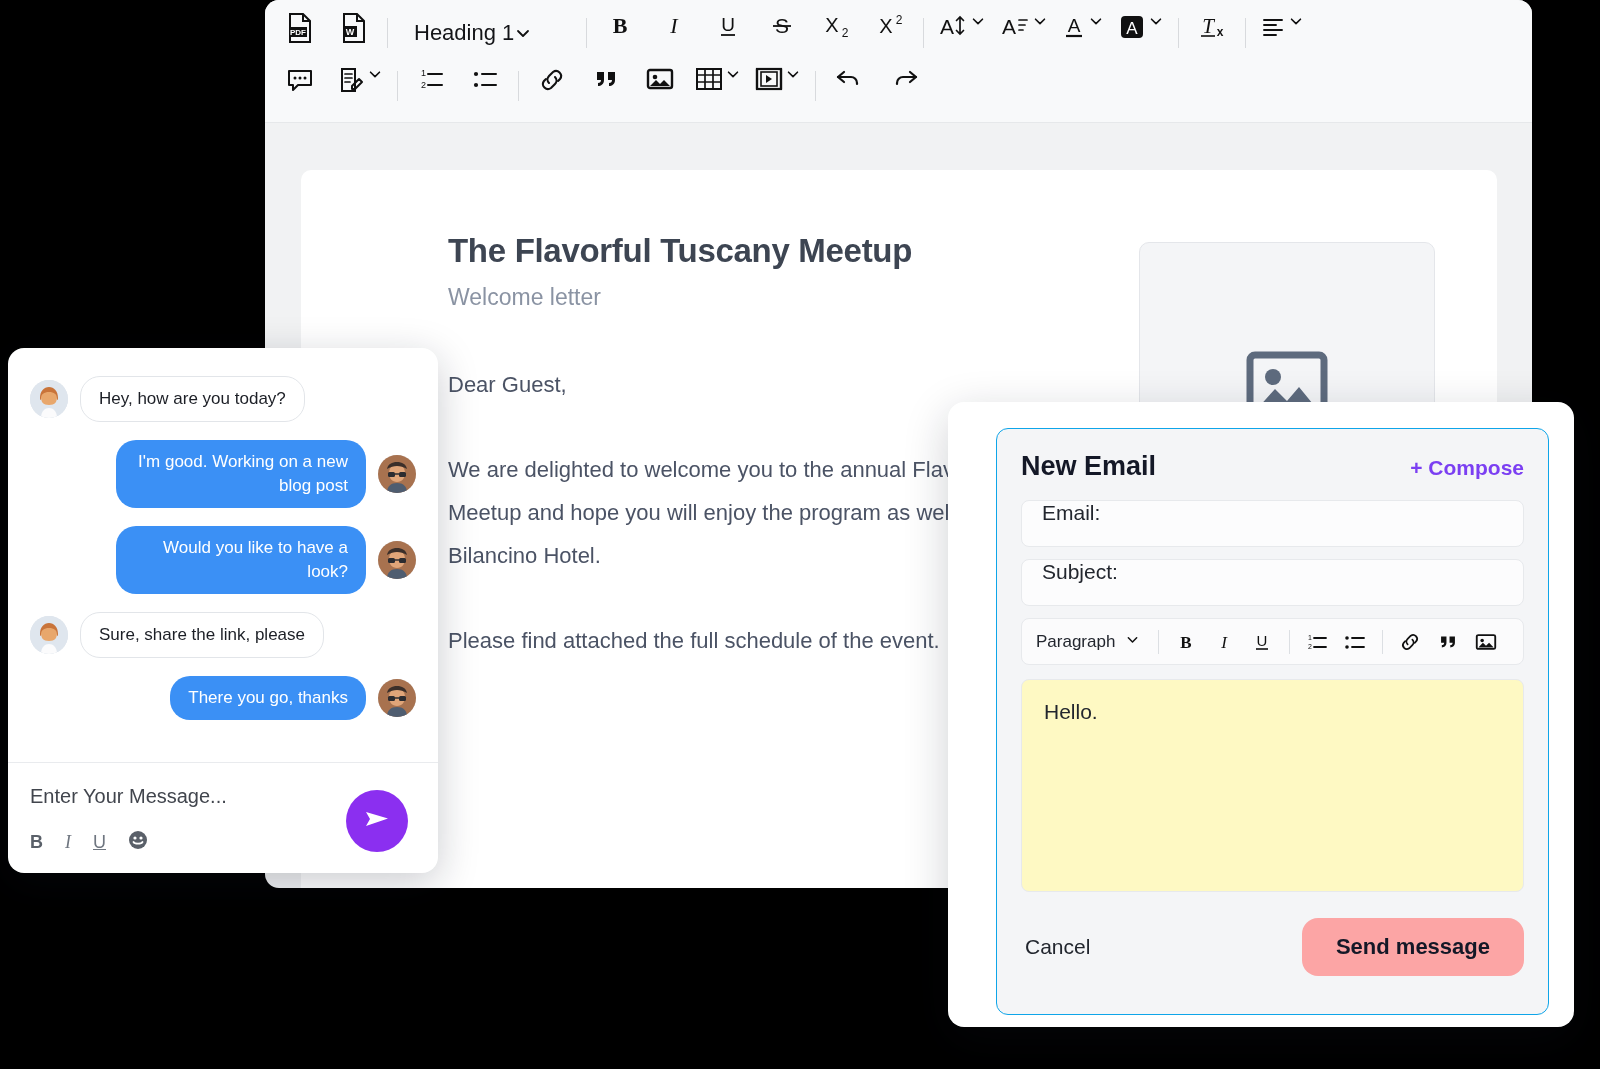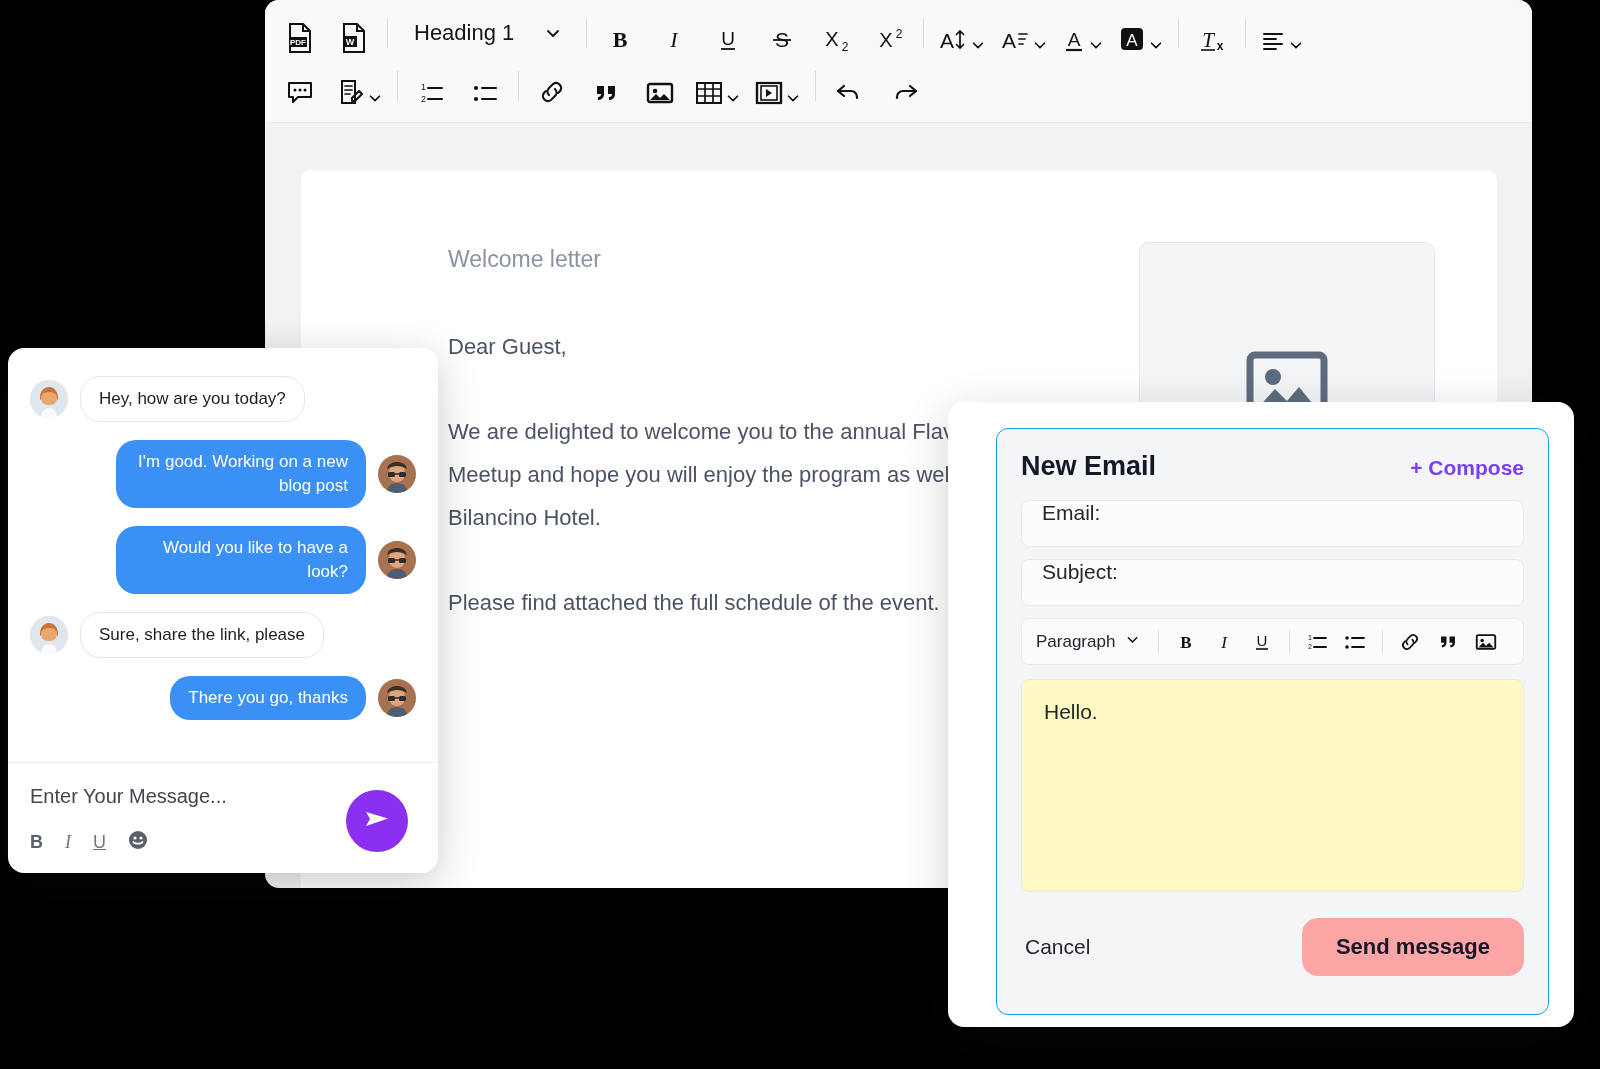--- a/index.html
+++ b/index.html
@@ -19,27 +19,27 @@
     border-radius: 14px;
     overflow: hidden;
   }
   #editor-toolbar {
     background: #f8f9fa;
     border-bottom: 1px solid #e6e8ea;
     padding: 6px 16px 10px 16px;
   }
   .tb-row { display: flex; align-items: center; height: 53px; }
   .tb-btn {
-    display: flex; align-items: flex-end; justify-content: center;
+    display: flex; align-items: flex-start; justify-content: center;
     min-width: 38px; height: 40px; cursor: pointer; color: #4d7c0f;
   }
   .tb-sep { width: 1px; height: 30px; background: #d8dadd; margin: 0 14px; }
   .tb-caret { margin-left: 2px; }
   .tb-select {
-    display: flex; align-items: center; justify-content: space-between;
+    display: flex; align-items: center; 
     width: 170px; height: 40px; padding: 0 10px 0 12px;
     font-size: 22px; color: #131417; cursor: pointer;
   }
   .tb-ico svg { display: block; }
 
   
   #doc-page {
     position: absolute; left: 36px; top: 170px;
     width: 1196px; height: 800px;
     background: #ffffff; border-radius: 10px;
@@ -453,20 +453,21 @@
                 <path d="M19 6l6 5-6 5" fill="none" stroke="#111" stroke-width="2.2" stroke-linecap="round" stroke-linejoin="round"></path>
                 <path d="M25 11H12a6 6 0 00-6 6v1" fill="none" stroke="#111" stroke-width="2.2" stroke-linecap="round"></path>
               </svg>
           </span>
         </div>
       </div>
     </div>
 
     <div id="doc-page">
       <div id="doc-inner">
+        <div id="doc-title">The Flavorful Tuscany Meetup</div>
         <div id="doc-subtitle">Welcome letter</div>
         <div class="doc-para" id="doc-para-1">Dear Guest,</div>
         <div class="doc-para" id="doc-para-2">We are delighted to welcome you to the annual Flavorful Tuscany Meetup and hope you will enjoy the program as well as your stay at the Bilancino Hotel.</div>
         <div class="doc-para" id="doc-para-3">Please find attached the full schedule of the event.</div>
 
         <div id="doc-image-box">
           <span>
             <svg width="82" height="72" viewBox="0 0 82 72">
                 <rect x="4" y="6" width="74" height="60" rx="5" fill="none" stroke="#5e6b7e" stroke-width="7"></rect>
                 <circle cx="27" cy="28" r="8" fill="#5e6b7e"></circle>

